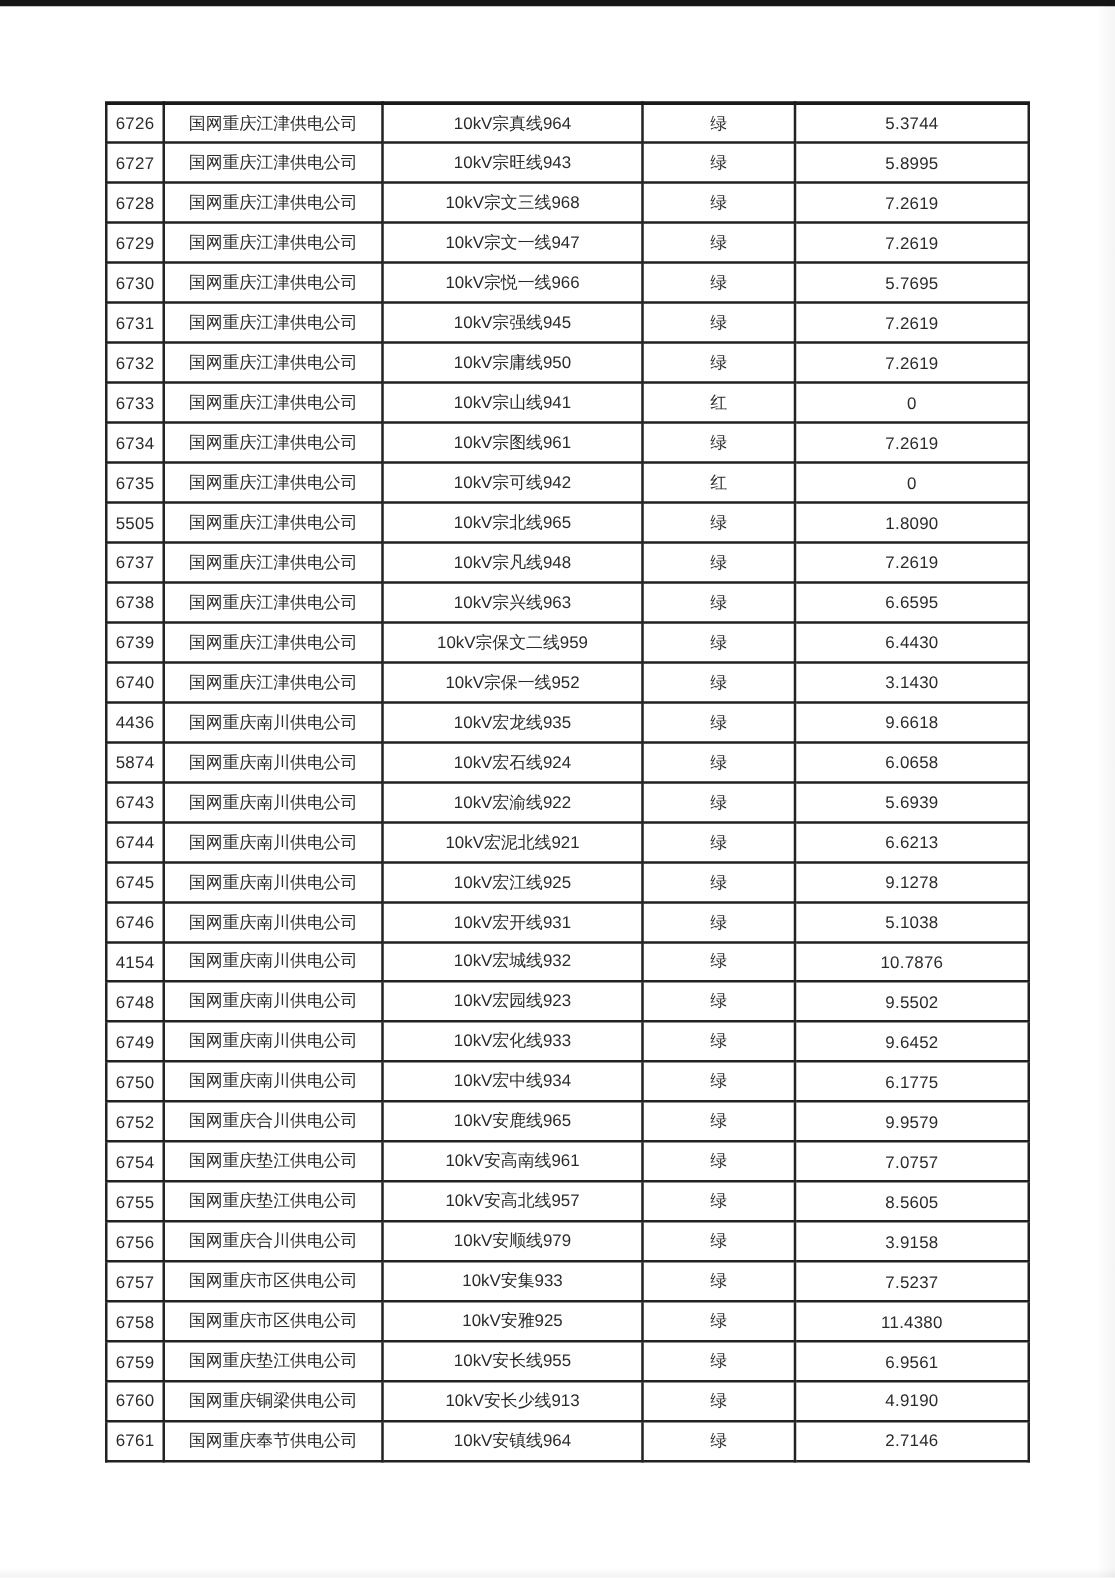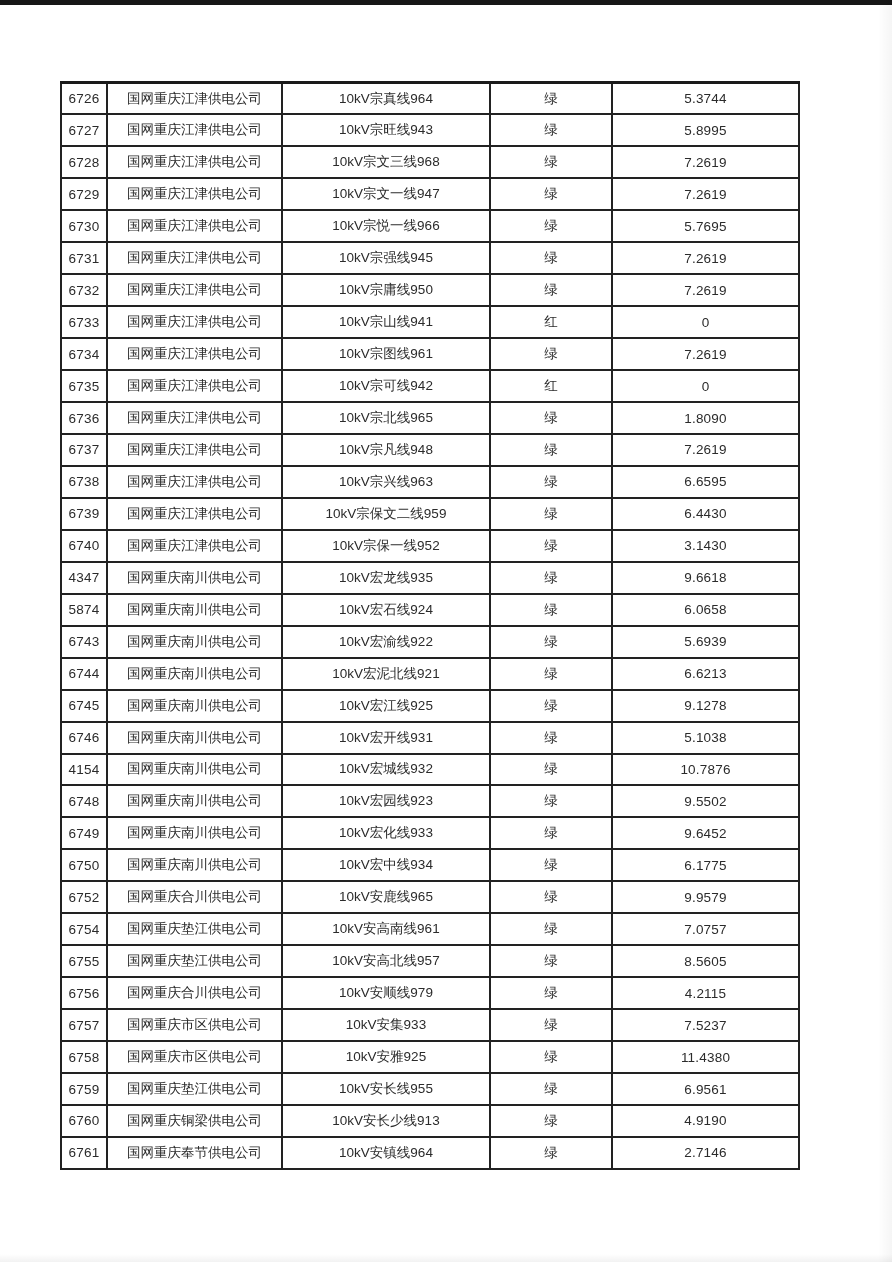--- a/index.html
+++ b/index.html
@@ -35,21 +35,21 @@
     position: absolute;
     bottom: 0;
     left: 0;
     width: 892px;
     height: 8px;
     background: linear-gradient(to bottom, rgba(0,0,0,0), rgba(0,0,0,0.05));
     pointer-events: none;
   }
   table.data-table {
     position: absolute;
-    left: 60px;
+    left: 84px;
     top: 81px;
     width: 738px;
     height: 1089px;
     border-collapse: collapse;
     table-layout: fixed;
   }
   table.data-table td {
     border: 2px solid #222222;
     text-align: center;
     vertical-align: middle;
@@ -149,21 +149,21 @@
         <td class="c-value">7.2619</td>
       </tr>
       <tr>
         <td class="c-id">6735</td>
         <td class="c-company">国网重庆江津供电公司</td>
         <td class="c-line">10kV宗可线942</td>
         <td class="c-status">红</td>
         <td class="c-value">0</td>
       </tr>
       <tr>
-        <td class="c-id">6736</td>
+        <td class="c-id">5505</td>
         <td class="c-company">国网重庆江津供电公司</td>
         <td class="c-line">10kV宗北线965</td>
         <td class="c-status">绿</td>
         <td class="c-value">1.8090</td>
       </tr>
       <tr>
         <td class="c-id">6737</td>
         <td class="c-company">国网重庆江津供电公司</td>
         <td class="c-line">10kV宗凡线948</td>
         <td class="c-status">绿</td>
@@ -184,21 +184,21 @@
         <td class="c-value">6.4430</td>
       </tr>
       <tr>
         <td class="c-id">6740</td>
         <td class="c-company">国网重庆江津供电公司</td>
         <td class="c-line">10kV宗保一线952</td>
         <td class="c-status">绿</td>
         <td class="c-value">3.1430</td>
       </tr>
       <tr>
-        <td class="c-id">4347</td>
+        <td class="c-id">4436</td>
         <td class="c-company">国网重庆南川供电公司</td>
         <td class="c-line">10kV宏龙线935</td>
         <td class="c-status">绿</td>
         <td class="c-value">9.6618</td>
       </tr>
       <tr>
         <td class="c-id">5874</td>
         <td class="c-company">国网重庆南川供电公司</td>
         <td class="c-line">10kV宏石线924</td>
         <td class="c-status">绿</td>
@@ -279,21 +279,21 @@
         <td class="c-company">国网重庆垫江供电公司</td>
         <td class="c-line">10kV安高北线957</td>
         <td class="c-status">绿</td>
         <td class="c-value">8.5605</td>
       </tr>
       <tr>
         <td class="c-id">6756</td>
         <td class="c-company">国网重庆合川供电公司</td>
         <td class="c-line">10kV安顺线979</td>
         <td class="c-status">绿</td>
-        <td class="c-value">4.2115</td>
+        <td class="c-value">3.9158</td>
       </tr>
       <tr>
         <td class="c-id">6757</td>
         <td class="c-company">国网重庆市区供电公司</td>
         <td class="c-line">10kV安集933</td>
         <td class="c-status">绿</td>
         <td class="c-value">7.5237</td>
       </tr>
       <tr>
         <td class="c-id">6758</td>

